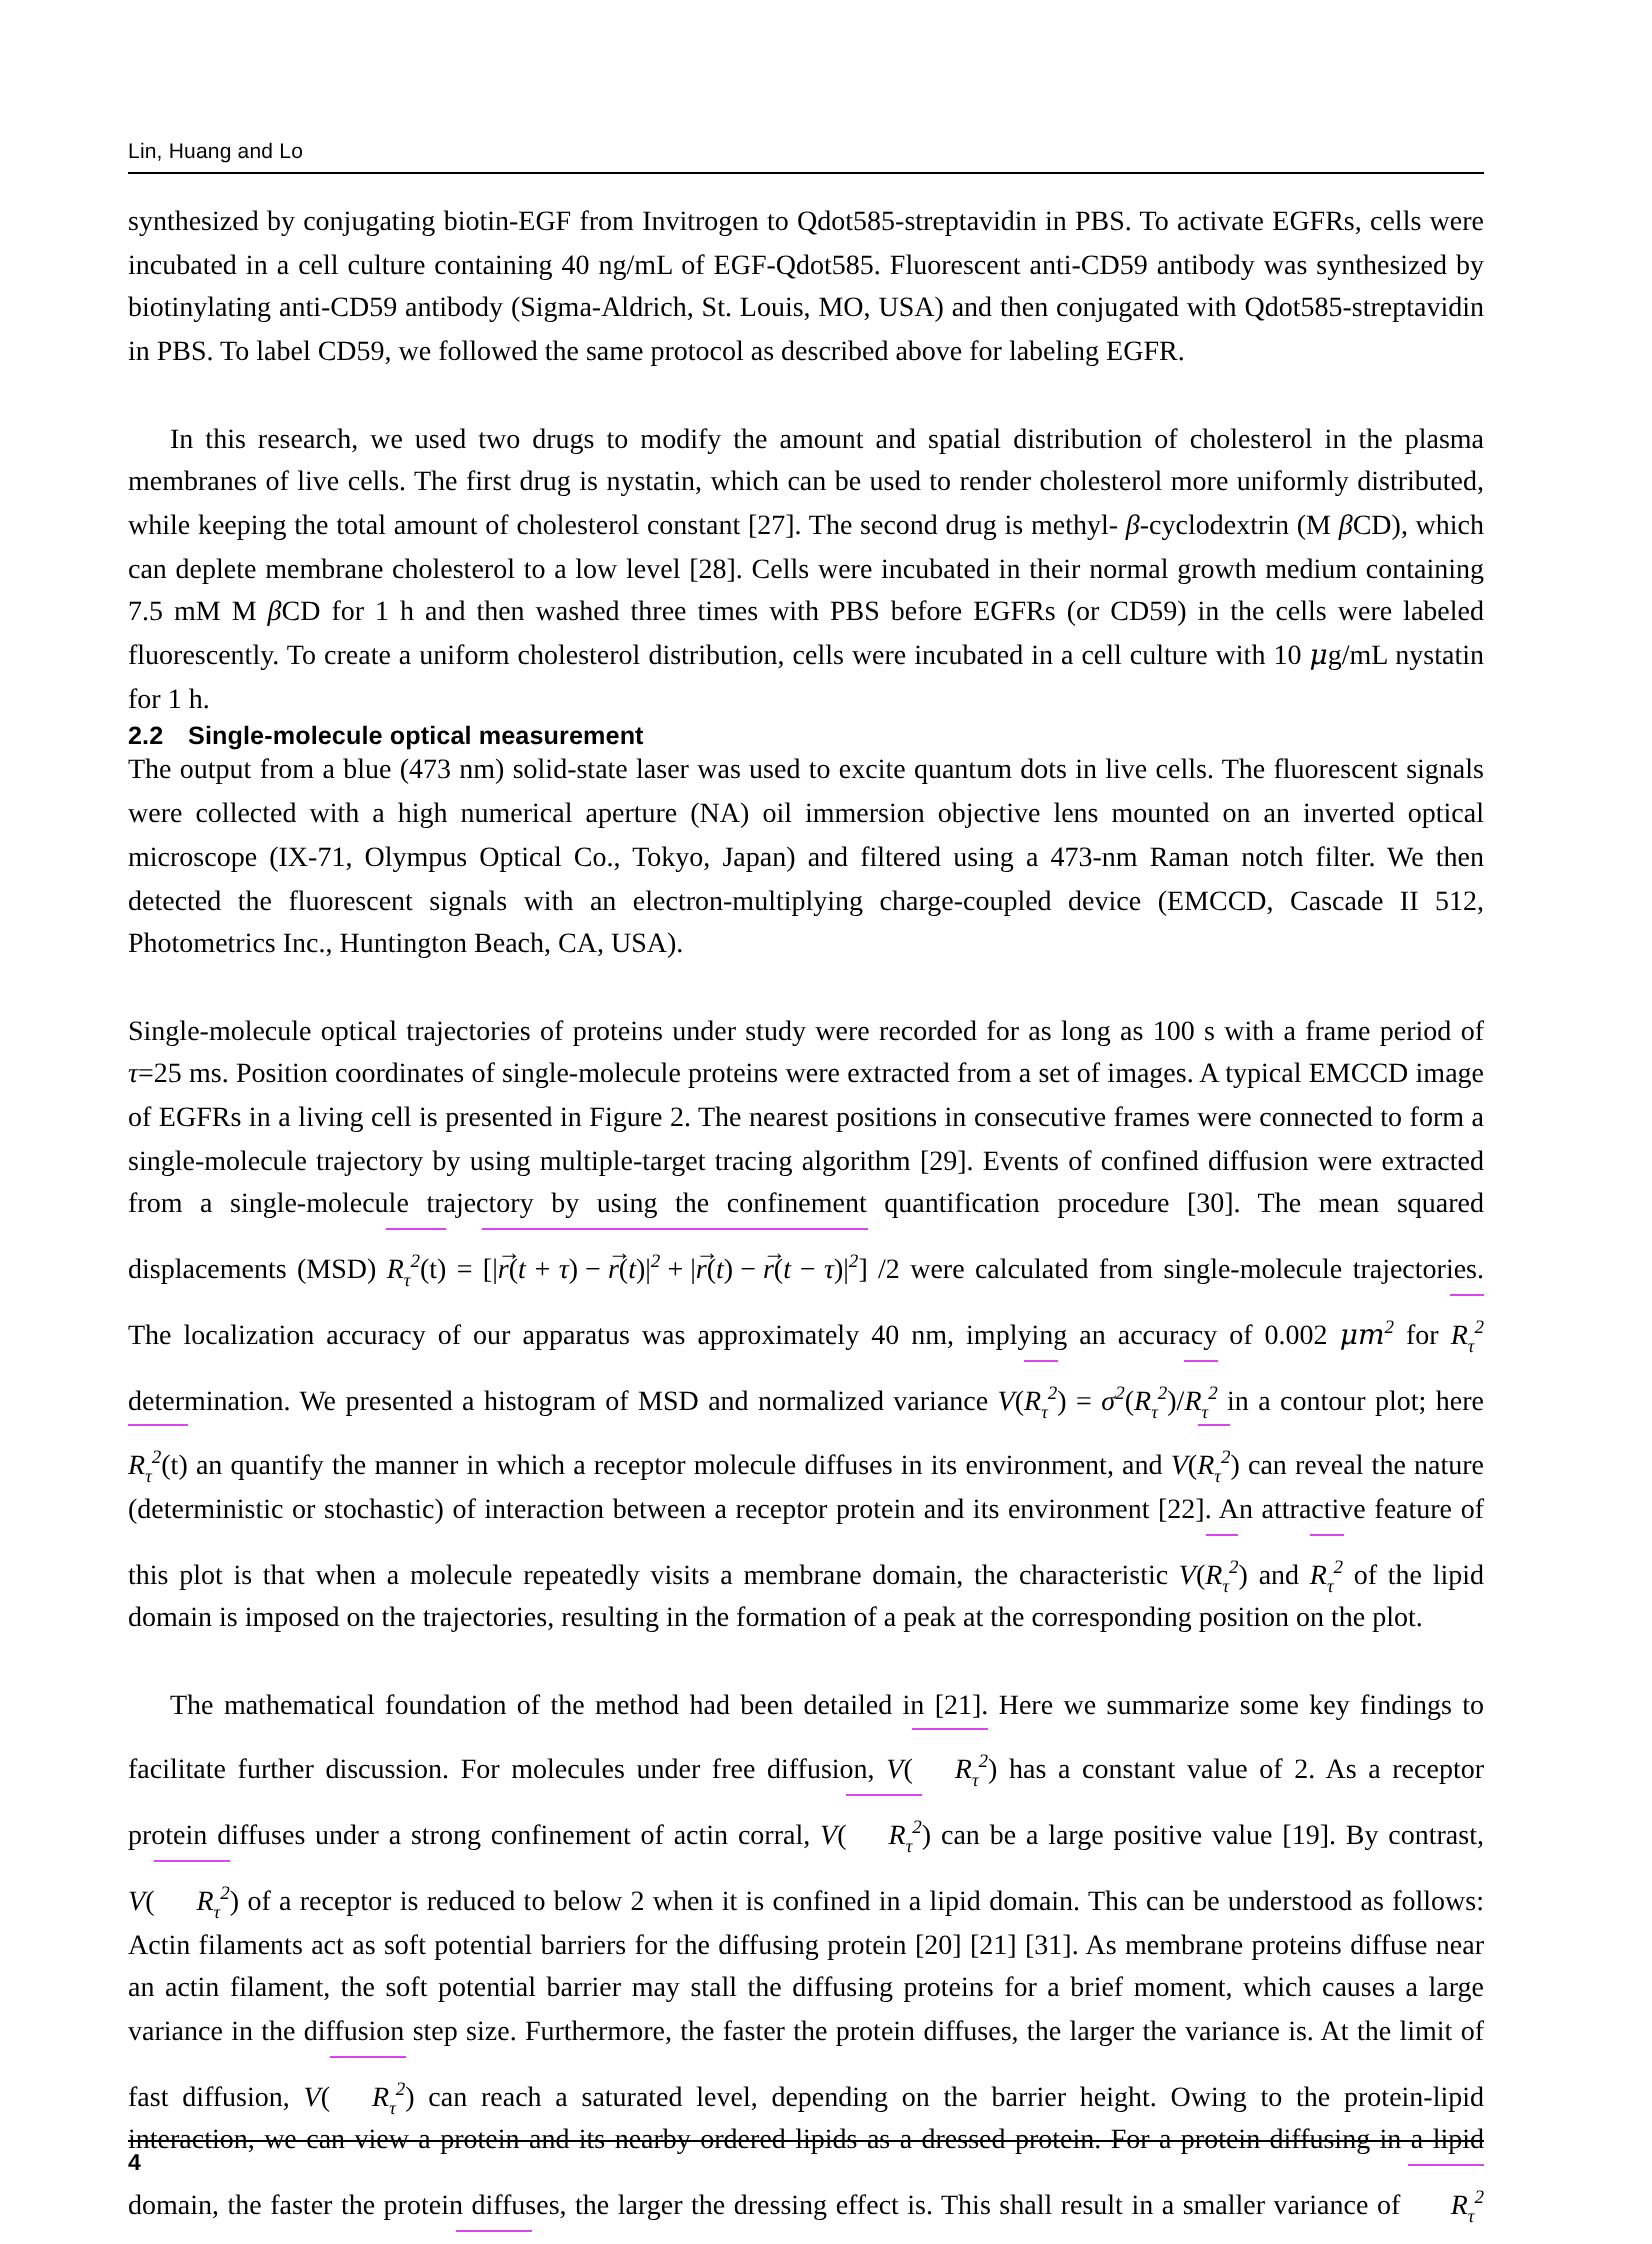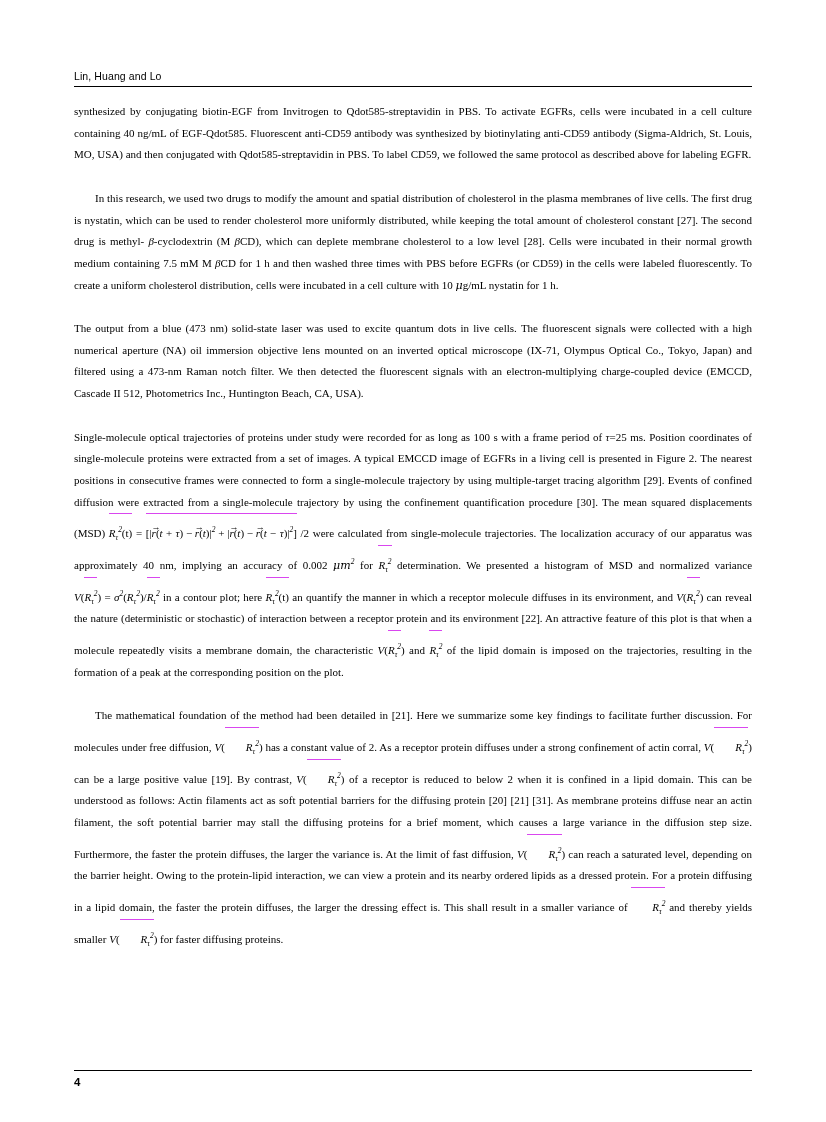--- a/index.html
+++ b/index.html
@@ -10,21 +10,21 @@
   body {
     width: 826px;
     height: 1122px;
     font-family: "Liberation Serif", "DejaVu Serif", serif;
     color: #000000;
     position: relative;
     overflow: hidden;
   }
   .page {
     position: absolute;
-    left: 74px;
+    left: 64px;
     top: 0;
     width: 678px;
     height: 1122px;
   }
 
   
   .runhead {
     position: absolute;
     top: 70px;
     left: 0;
@@ -45,21 +45,21 @@
   
   .content {
     position: absolute;
     top: 101px;
     left: 0;
     width: 678px;
   }
 
   p.para {
     margin: 0 0 0 0;
-    font-size: 11px;
+    font-size: 14px;
     line-height: 21.7px;
     text-align: justify;
     text-justify: inter-word;
     hyphens: manual;
   }
   p.para + p.para {
     margin-top: 21.7px;
   }
   p.indent {
     text-indent: 21px;
@@ -152,20 +152,21 @@
     <div class="runhead-text">Lin, Huang and Lo</div>
     <div class="runhead-rule"></div>
   </div>
 
   <div class="content">
 
     <p class="para"><span>synthesized by conjugating biotin-EGF from Invitrogen to Qdot585-streptavidin in PBS. To activate EGFRs, cells were incubated in a cell culture containing 40 ng/mL of EGF-Qdot585. Fluorescent anti-CD59 antibody was synthesized by biotinylating anti-CD59 antibody (Sigma-Aldrich, St. Louis, MO, USA) and then conjugated with Qdot585-streptavidin in PBS. To label CD59, we followed the same protocol as described above for labeling EGFR.</span></p>
 
     <p class="para indent"><span>In this research, we used two drugs to modify the amount and spatial distribution of cholesterol in the plasma membranes of live cells. The first drug is nystatin, which can be used to render cholesterol more uniformly distributed, while keeping the total amount of cholesterol constant [27]. The second drug is methyl- </span><span class="m">β</span><span>-cyclodextrin (M </span><span class="m">β</span><span>CD), which can deplete membrane cholesterol to a low level [28]. Cells were incubated in their normal growth medium containing 7.5 mM M </span><span class="m">β</span><span>CD for 1 h and then washed three times with PBS before EGFRs (or CD59) in the cells were labeled fluorescently. To create a uniform cholesterol distribution, cells were incubated in a cell culture with 10 </span><span class="mu">μ</span><span>g/mL nystatin for 1 h.</span></p>
 
+    <h2 class="section sp-before-head"><span class="sec-num">2.2</span><span>Single-molecule optical measurement</span></h2>
 
     <p class="para sp-after-head"><span>The output from a blue (473 nm) solid-state laser was used to excite quantum dots in live cells. The fluorescent signals were collected with a high numerical aperture (NA) oil immersion objective lens mounted on an inverted optical microscope (IX-71, Olympus Optical Co., Tokyo, Japan) and filtered using a 473-nm Raman notch filter. We then detected the fluorescent signals with an electron-multiplying charge-coupled device (EMCCD, Cascade II 512, Photometrics Inc., Huntington Beach, CA, USA).</span></p>
 
 
     <p class="para sp-after-head"><span>Single-molecule optical trajectories of proteins under study were recorded for as long as 100 s with a frame period of </span><span class="m">τ</span><span>=25 ms. Position coordinates of single-molecule proteins were extracted from a set of images. A typical EMCCD image of EGFRs in a living cell is presented in Figure 2. The nearest positions in consecutive frames were connected to form a single-molecule trajectory by using multiple-target tracing algorithm [29]. Events of confined diffusion were extracted from a single-molecule trajectory by using the confinement quantification procedure [30]. The mean squared displacements (MSD) </span><span class="m eqbox"><span class="ob"><span>R</span><sub class="sm">τ</sub><sup class="sm">2</sup><span class="up">(t)</span></span> <span class="up">=</span> <span class="ob"><span class="up">[|</span><span class="vec"><span class="arw">→</span><span>r</span></span><span class="up">(</span>t + <span>τ</span><span class="up">) − </span><span class="vec"><span class="arw">→</span><span>r</span></span><span class="up">(</span>t<span class="up">)|</span><sup class="sm">2</sup><span class="up"> + |</span><span class="vec"><span class="arw">→</span><span>r</span></span><span class="up">(</span>t<span class="up">) − </span><span class="vec"><span class="arw">→</span><span>r</span></span><span class="up">(</span>t − <span>τ</span><span class="up">)|</span><sup class="sm">2</sup><span class="up">]</span></span><span class="up"> /2</span></span><span> were calculated from single-molecule trajectories. The localization accuracy of our apparatus was approximately 40 nm, implying an accuracy of 0.002 </span><span class="m"><span class="mu">μm</span><sup class="sm">2</sup></span><span> for </span><span class="m ob"><span>R</span><sub class="sm">τ</sub><sup class="sm">2</sup></span><span> determination. We presented a histogram of MSD and normalized variance </span><span class="m eqbox"><span>V</span><span class="up">(</span><span class="ob"><span>R</span><sub class="sm">τ</sub><sup class="sm">2</sup></span><span class="up">)</span> <span class="up">=</span> <span>σ</span><sup class="sm">2</sup><span class="up">(</span><span>R</span><sub class="sm">τ</sub><sup class="sm">2</sup><span class="up">)/</span><span class="ob"><span>R</span><sub class="sm">τ</sub><sup class="sm">2</sup></span></span><span> in a contour plot; here </span><span class="m"><span class="ob"><span>R</span><sub class="sm">τ</sub><sup class="sm">2</sup><span class="up">(t)</span></span></span><span> an quantify the manner in which a receptor molecule diffuses in its environment, and </span><span class="m"><span>V</span><span class="up">(</span><span class="ob"><span>R</span><sub class="sm">τ</sub><sup class="sm">2</sup></span><span class="up">)</span></span><span> can reveal the nature (deterministic or stochastic) of interaction between a receptor protein and its environment [22]. An attractive feature of this plot is that when a molecule repeatedly visits a membrane domain, the characteristic </span><span class="m"><span>V</span><span class="up">(</span><span class="ob"><span>R</span><sub class="sm">τ</sub><sup class="sm">2</sup></span><span class="up">)</span></span><span> and </span><span class="m ob"><span>R</span><sub class="sm">τ</sub><sup class="sm">2</sup></span><span> of the lipid domain is imposed on the trajectories, resulting in the formation of a peak at the corresponding position on the plot.</span></p>
 
     <p class="para indent"><span>The mathematical foundation of the method had been detailed in [21]. Here we summarize some key findings to facilitate further discussion. For molecules under free diffusion, </span><span class="m"><span>V</span><span class="up">(</span><span class="ob"><span>R</span><sub class="sm">τ</sub><sup class="sm">2</sup></span><span class="up">)</span></span><span> has a constant value of 2. As a receptor protein diffuses under a strong confinement of actin corral, </span><span class="m"><span>V</span><span class="up">(</span><span class="ob"><span>R</span><sub class="sm">τ</sub><sup class="sm">2</sup></span><span class="up">)</span></span><span> can be a large positive value [19]. By contrast, </span><span class="m"><span>V</span><span class="up">(</span><span class="ob"><span>R</span><sub class="sm">τ</sub><sup class="sm">2</sup></span><span class="up">)</span></span><span> of a receptor is reduced to below 2 when it is confined in a lipid domain. This can be understood as follows: Actin filaments act as soft potential barriers for the diffusing protein [20] [21] [31]. As membrane proteins diffuse near an actin filament, the soft potential barrier may stall the diffusing proteins for a brief moment, which causes a large variance in the diffusion step size. Furthermore, the faster the protein diffuses, the larger the variance is. At the limit of fast diffusion, </span><span class="m"><span>V</span><span class="up">(</span><span class="ob"><span>R</span><sub class="sm">τ</sub><sup class="sm">2</sup></span><span class="up">)</span></span><span> can reach a saturated level, depending on the barrier height. Owing to the protein-lipid interaction, we can view a protein and its nearby ordered lipids as a dressed protein. For a protein diffusing in a lipid domain, the faster the protein diffuses, the larger the dressing effect is. This shall result in a smaller variance of </span><span class="m ob"><span>R</span><sub class="sm">τ</sub><sup class="sm">2</sup></span><span> and thereby yields smaller </span><span class="m"><span>V</span><span class="up">(</span><span class="ob"><span>R</span><sub class="sm">τ</sub><sup class="sm">2</sup></span><span class="up">)</span></span><span> for faster diffusing proteins.</span></p>
 
   </div>
 

